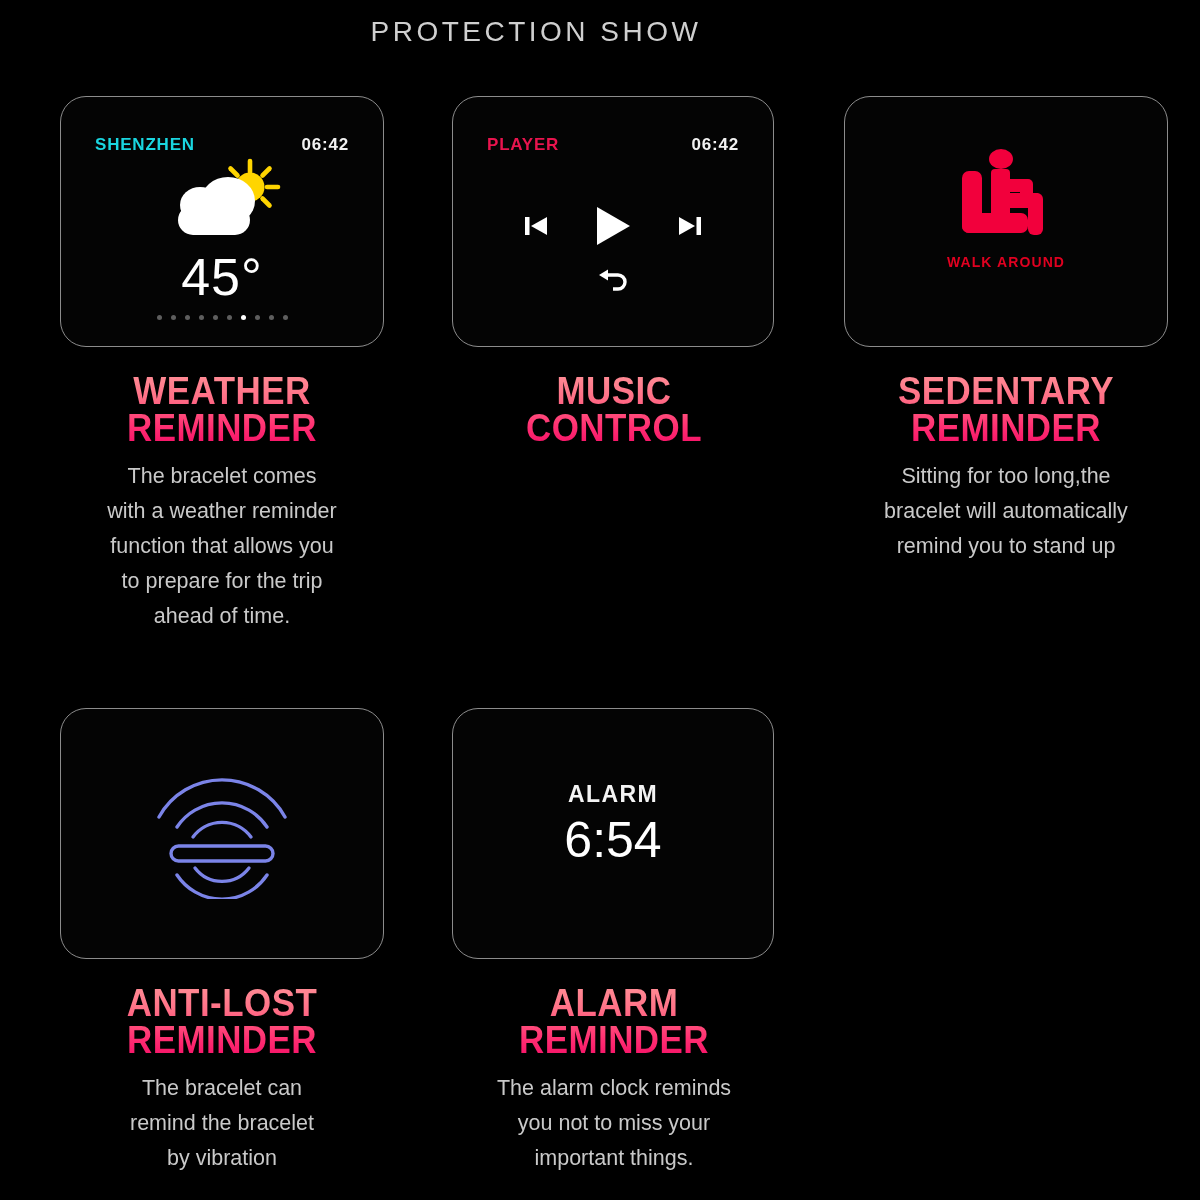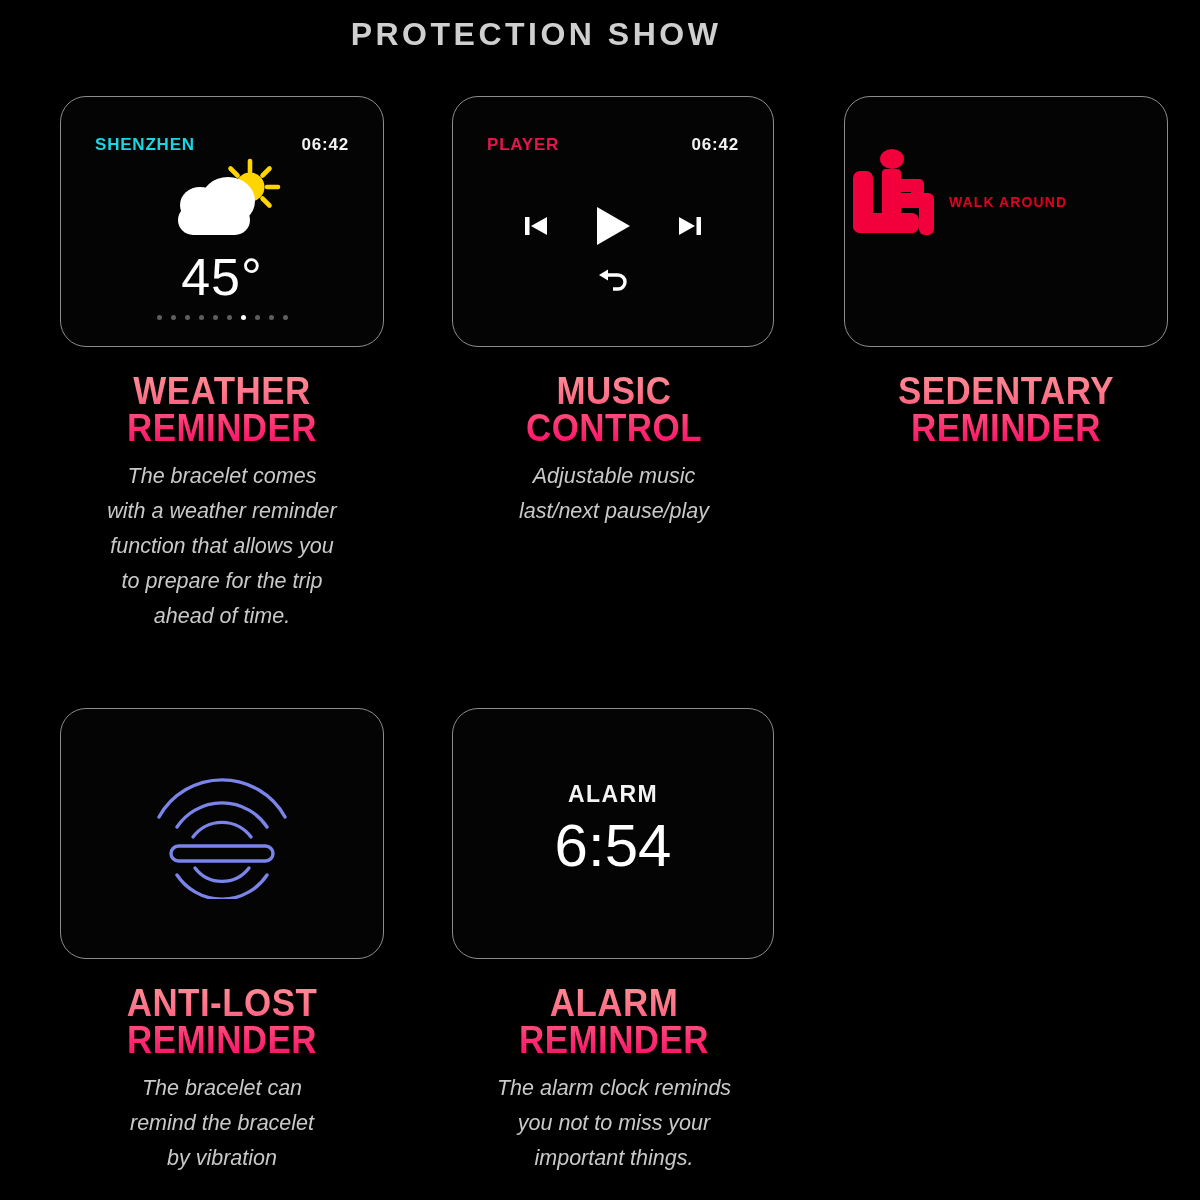--- a/index.html
+++ b/index.html
@@ -18,22 +18,22 @@
     position: relative;
   }
 
   
   .page-title {
     position: absolute;
     top: 16px;
     left: 0;
     width: 1072px;
     text-align: center;
-    font-size: 32px;
-    font-weight: 700;
+    font-size: 28px;
+    font-weight: 400;
     letter-spacing: 3.5px;
     color: #cfcfcf;
   }
 
   
   .grid {
     position: absolute;
     top: 96px;
     left: 60px;
     width: 1100px;
@@ -136,21 +136,21 @@
     justify-content: center;
   }
 
   
   .sedentary-wrap {
     position: absolute;
     top: 52px;
     left: 0;
     width: 100%;
     display: flex;
-    flex-direction: row;
+    flex-direction: column;
     align-items: center;
   }
   .sedentary-label {
     margin-top: 9px;
     font-size: 14px;
     font-weight: 700;
     letter-spacing: 1.1px;
     color: #e00020;
   }
 
@@ -172,21 +172,21 @@
     font-size: 23px;
     font-weight: 700;
     letter-spacing: 1.4px;
     color: #f4f4f4;
   }
   .alarm-time {
     position: absolute;
     top: 102px;
     left: 0; width: 100%;
     text-align: center;
-    font-size: 60px;
+    font-size: 50px;
     font-weight: 300;
     color: #ffffff;
     letter-spacing: 0px;
   }
 
   
   .more-dots {
     position: absolute;
     inset: 0;
     display: flex;
@@ -228,21 +228,20 @@
   }
 
   .caption-desc {
     margin-top: 12px;
     text-align: center;
     font-size: 21.5px;
     line-height: 1.62;
     font-weight: 400;
     color: #c9c9c9;
     white-space: pre-line;
-    font-style: italic;
   }
   .caption-desc.wide { width: 352px; margin-left: -14px; }
 </style>
 </head>
 <body>
 
 <div class="page-title">PROTECTION SHOW</div>
 
 <div class="grid">
 
@@ -320,22 +319,20 @@
       <div class="player-back">
         <svg width="34" height="26" viewBox="0 0 34 26">
           <path d="M10 6 H22 a7 7 0 0 1 0 14 H17" fill="none" stroke="#ffffff" stroke-width="3.4" stroke-linecap="butt"></path>
           <polygon points="12,0.5 12,11.5 3,6" fill="#ffffff"></polygon>
         </svg>
       </div>
     </div>
 
     <div class="caption-title">MUSIC
 CONTROL</div>
-    <div class="caption-desc">Adjustable music
-last/next pause/play</div>
   </div>
 
   <div class="cell">
     <div class="watch">
       <div class="sedentary-wrap">
         <svg width="104" height="96" viewBox="0 0 104 96">
           <g fill="#f2003c">
             <rect x="8" y="22" width="20" height="62" rx="7"></rect>
             <rect x="8" y="64" width="66" height="20" rx="7"></rect>
             <ellipse cx="47" cy="10" rx="12" ry="10"></ellipse>
@@ -345,20 +342,23 @@
             <rect x="37" y="44" width="50" height="15" rx="5"></rect>
             <rect x="74" y="44" width="15" height="42" rx="6"></rect>
           </g>
         </svg>
         <div class="sedentary-label">WALK AROUND</div>
       </div>
     </div>
 
     <div class="caption-title">SEDENTARY
 REMINDER</div>
+    <div class="caption-desc wide">Sitting for too long,the
+bracelet will automatically
+remind you to stand up</div>
   </div>
 
   <div class="cell row2">
     <div class="watch">
       <div class="vibration-wrap">
         <svg width="150" height="132" viewBox="0 0 150 132">
           <g fill="none" stroke="#7b84e8" stroke-width="3.4" stroke-linecap="round">
             <path d="M12 50 A 72 72 0 0 1 138 50"></path>
             <path d="M30 60 A 54 54 0 0 1 120 60"></path>
             <path d="M46 70 A 36 36 0 0 1 104 70"></path>

